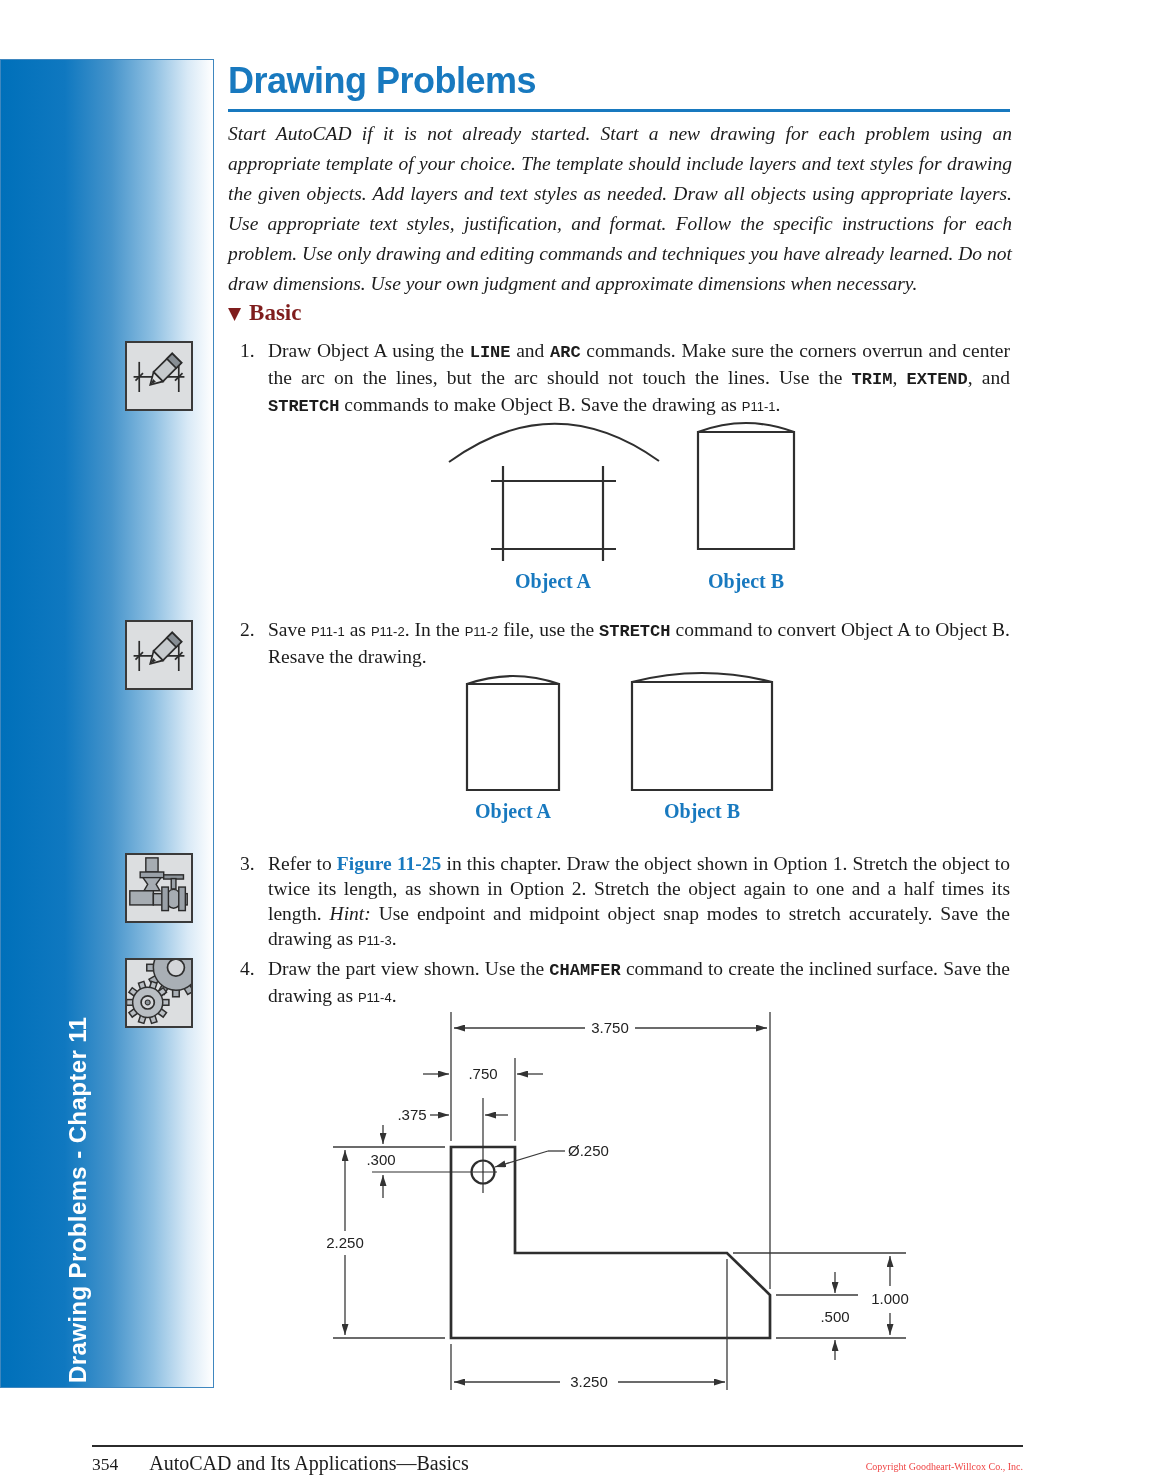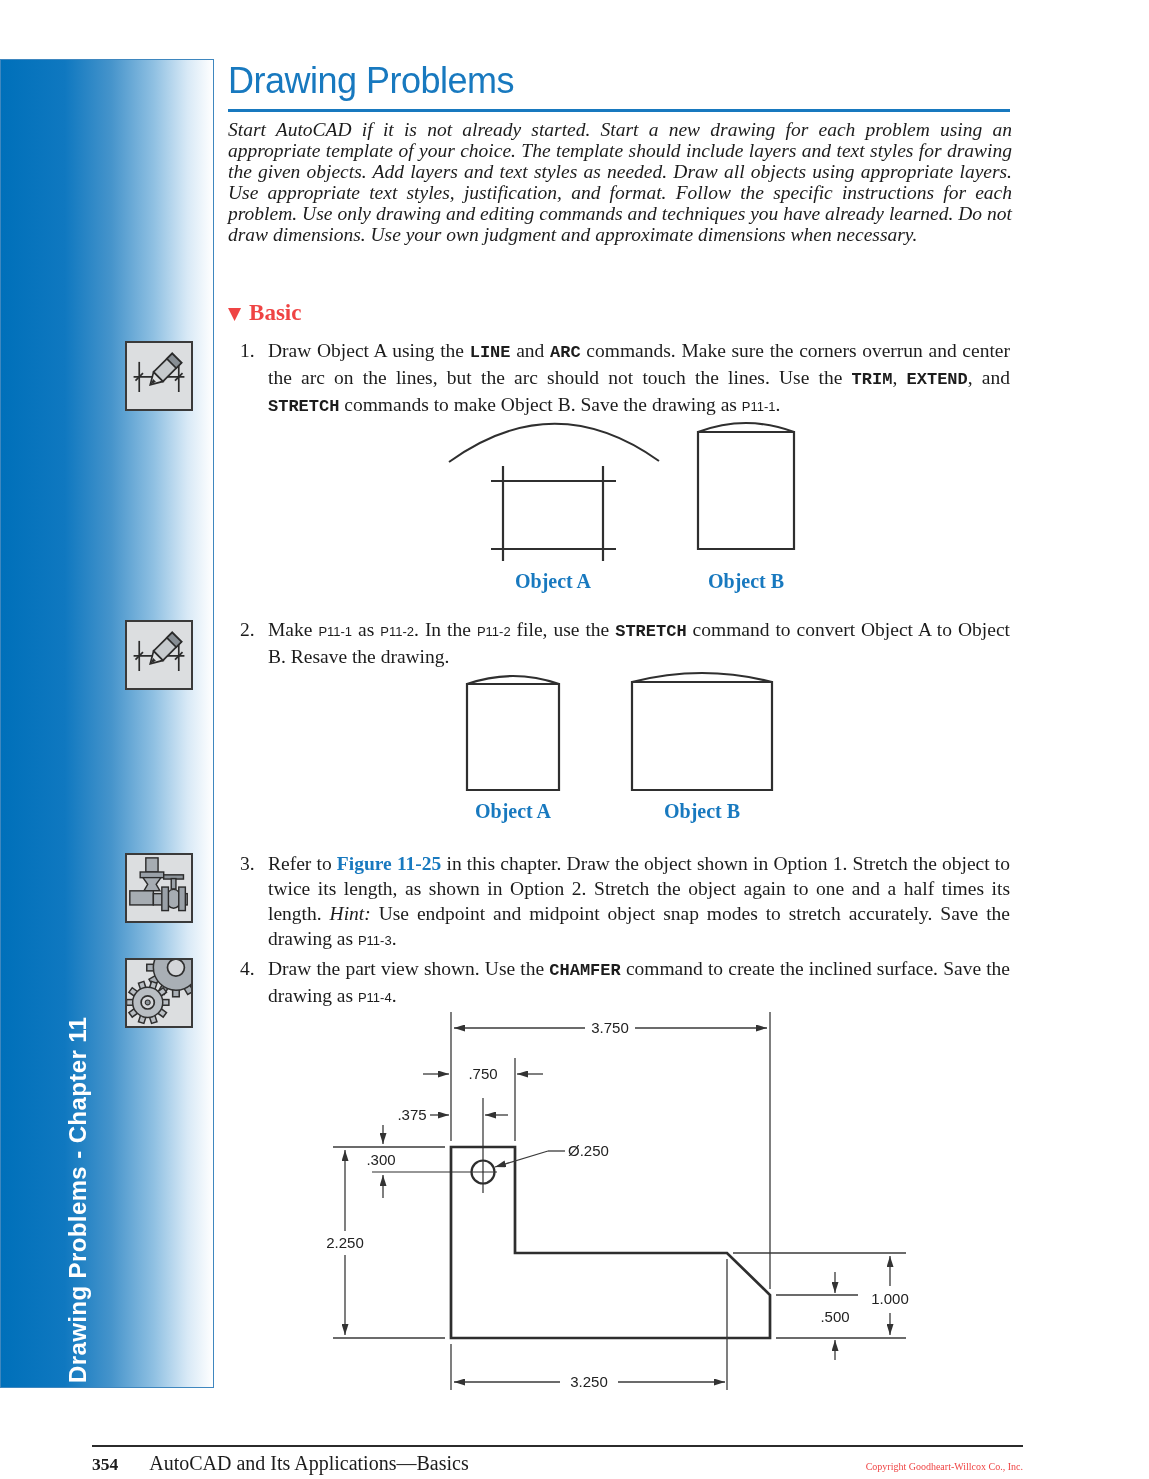--- a/index.html
+++ b/index.html
@@ -10,40 +10,40 @@
     background:linear-gradient(90deg,#0070ba 0%,#0f78c0 30%,#4694cb 52%,#8fc0e2 72%,#d8e9f6 88%,#ffffff 100%);
     border:1px solid #3f87bf;box-sizing:border-box;}
   .vlabel{position:absolute;left:64px;top:1383px;transform:rotate(-90deg);transform-origin:0 0;
     width:402px;font-family:"Liberation Sans",sans-serif;font-weight:700;font-size:24px;
     color:#ffffff;letter-spacing:.4px;white-space:nowrap;}
   .iconbox{position:absolute;left:125px;width:68px;height:70px;background:#dcdee0;
     border:2px solid #3a3a3a;box-sizing:border-box;}
   .iconbox svg{display:block;width:100%;height:100%;}
   
   .title{position:absolute;left:228px;top:60px;font-family:"Liberation Sans",sans-serif;
-    font-weight:400;font-size:36px;color:#1879bf;letter-spacing:-.5px;}
+    font-weight:700;font-size:36px;color:#1879bf;letter-spacing:-.5px;}
   .title-rule{position:absolute;left:228px;top:109px;width:782px;height:3px;background:#1879bf;}
-  .intro{position:absolute;left:228px;top:119px;width:784px;font-size:19.5px;line-height:21px;
+  .intro{position:absolute;left:228px;top:119px;width:784px;font-size:19.5px;line-height:30px;
     font-style:italic;text-align:justify;}
-  .basic-head{position:absolute;left:228px;top:300px;color:#ef4444;font-weight:700;font-size:23px;}
+  .basic-head{position:absolute;left:228px;top:300px;color:#7f1d1d;font-weight:700;font-size:23px;}
   .basic-head .tri{font-size:17px;font-family:"DejaVu Sans",sans-serif;vertical-align:1px;margin-right:8px;}
   .problem{position:absolute;left:228px;width:782px;font-size:19.5px;line-height:25px;}
   .pnum{position:absolute;left:12px;top:0;}
   .ptext{margin-left:40px;text-align:justify;}
   .s-cmd{font-family:Liberation Mono, monospace;font-weight:700;font-size:17px;}
   .s-file{font-family:"Liberation Sans",sans-serif;font-size:13px;}
   .s-fig{color:#1879bf;font-weight:700;}
   .s-hint{font-style:italic;}
   .figsvg{position:absolute;}
   .obj-label{font-family:"Liberation Serif",serif;font-weight:700;font-size:20px;fill:#1879bf;}
   .dimtxt{font-family:"Liberation Sans",sans-serif;font-size:15px;fill:#222;}
   
   .footer-rule{position:absolute;left:92px;top:1445px;width:931px;height:2px;background:#2b2b2b;}
   .footer{position:absolute;left:92px;top:1452px;width:931px;display:flex;align-items:baseline;}
-  .fnum{font-weight:700;font-size:17.5px;}
+  .fnum{font-weight:400;font-size:17.5px;}
   .fbook{font-size:20px;margin-left:31px;}
   .fcopy{margin-left:auto;font-family:Liberation Serif, serif;font-size:10px;color:#ef4444;}
 </style>
 </head>
 <body>
 
 <div class="page">
 
   <div class="sidebar"></div>
   <div class="vlabel">Drawing Problems - Chapter 11</div>
@@ -165,21 +165,21 @@
     <g fill="none" stroke="#2f2f2f" stroke-width="2.2">
       <path d="M 278 22 Q 326 4 374 22"></path>
       <path d="M 278 22 L 374 22 L 374 139 L 278 139 Z"></path>
     </g>
     <text class="obj-label" x="133" y="178" text-anchor="middle">Object A</text>
     <text class="obj-label" x="326" y="178" text-anchor="middle">Object B</text>
   </svg>
 
   <div class="problem" style="top:617px;">
     <span class="pnum">2.</span>
-    <div class="ptext"><span>Make </span><span class="s-file">P11-1</span><span> as </span><span class="s-file">P11-2</span><span>. In the </span><span class="s-file">P11-2</span><span> file, use the </span><span class="s-cmd">STRETCH</span><span> command to convert Object A to Object B. Resave the drawing.</span></div>
+    <div class="ptext"><span>Save </span><span class="s-file">P11-1</span><span> as </span><span class="s-file">P11-2</span><span>. In the </span><span class="s-file">P11-2</span><span> file, use the </span><span class="s-cmd">STRETCH</span><span> command to convert Object A to Object B. Resave the drawing.</span></div>
   </div>
 
   <svg class="figsvg" style="left:420px;top:660px;" width="420" height="170" viewBox="0 0 420 170">
     <g fill="none" stroke="#2f2f2f" stroke-width="2.2">
       <path d="M 47 24 Q 93 8 139 24"></path>
       <path d="M 47 24 L 139 24 L 139 130 L 47 130 Z"></path>
     </g>
     <g fill="none" stroke="#2f2f2f" stroke-width="2.2">
       <path d="M 212 22 Q 282 4 352 22"></path>
       <path d="M 212 22 L 352 22 L 352 130 L 212 130 Z"></path>

